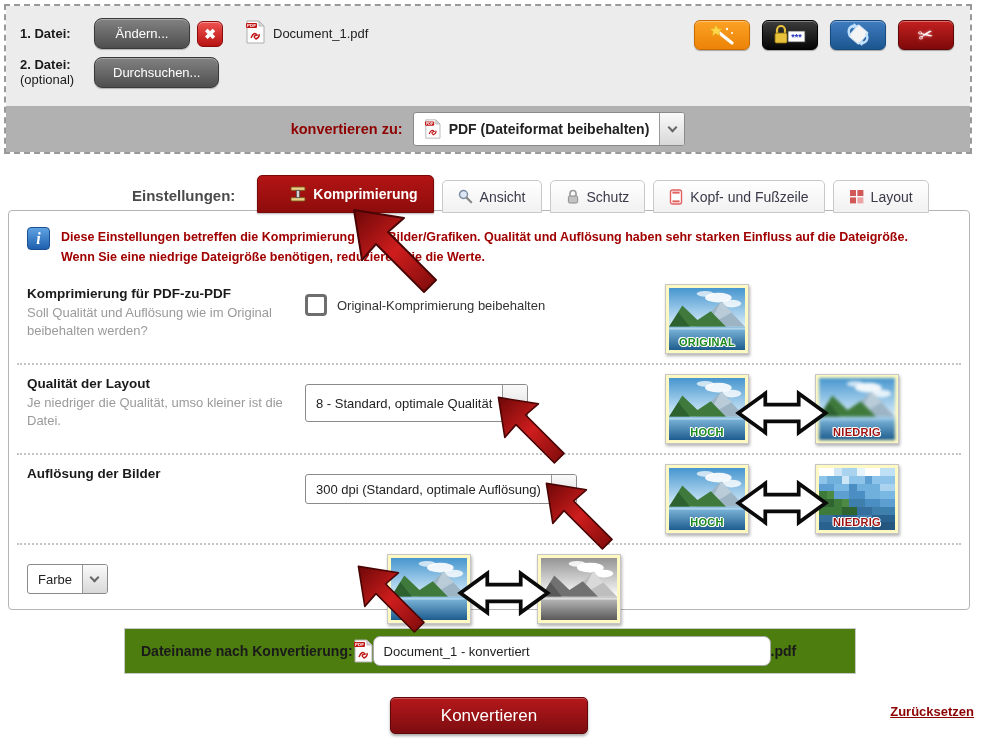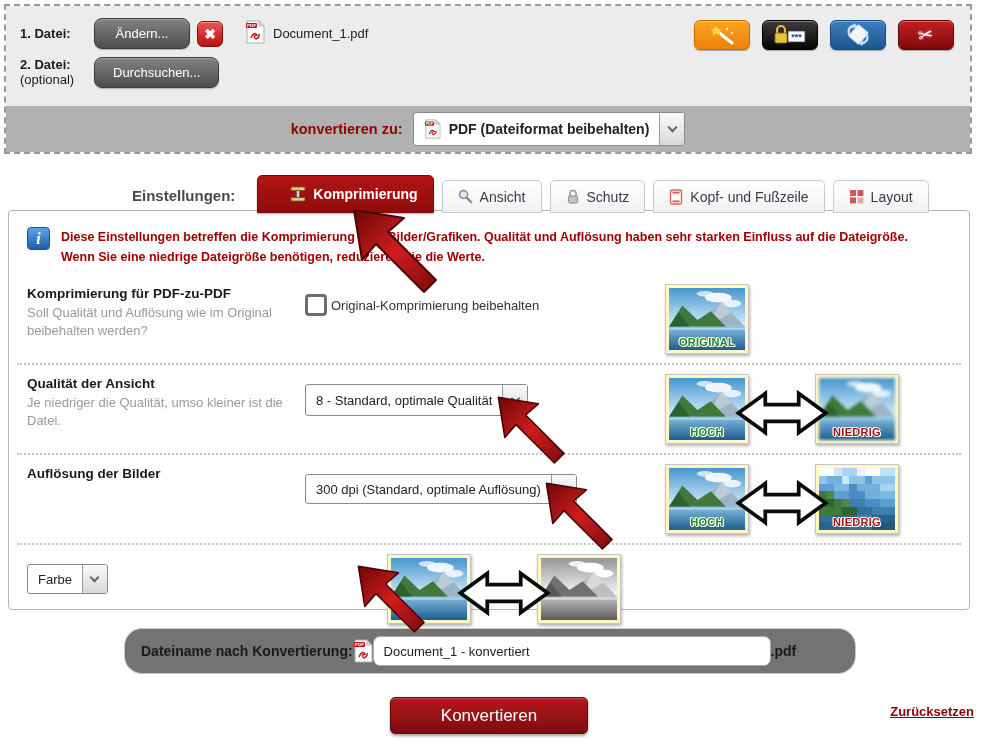--- a/index.html
+++ b/index.html
@@ -63,21 +63,21 @@
     font-family:"Liberation Serif", serif; font-weight:bold; font-style:italic;
     font-size:16px; text-align:center; line-height:22px; }
   .info-text { color:#a00000; font-size:12.5px; font-weight:bold; line-height:1.6; }
   .sep { border-top:2px dotted #c4c4c4; margin:0 8px; }
   .sec { display:flex; padding:9px 0 9px 18px; align-items:flex-start; }
   .sec .lcol { width:278px; padding-top:2px; }
   .sec .mcol { width:360px; padding-top:10px; }
   .sec .rcol { flex:1; display:flex; align-items:center; }
   .sec-title { font-size:13.5px; font-weight:bold; color:#1a1a1a; margin-bottom:3px; }
   .sec-desc { font-size:13px; color:#9a9a9a; line-height:1.35; }
-  .chk-row { display:flex; align-items:center; gap:4px; }
+  .chk-row { display:flex; align-items:center; gap:10px; }
   .chkbox { width:22px; height:22px; border:3px solid #6e6e6e; border-radius:4px; background:#fff; cursor:pointer; }
   .chk-label { font-size:13px; color:#333; }
 
   
   .thumb { width:84px; height:70px; background:#fef9c3; border:1px solid #c6c6c6; padding:3px;
     box-shadow:1px 2px 3px rgba(0,0,0,.3); position:relative; flex:none; }
   .thumb svg.scene { width:100%; height:100%; display:block; }
   .thumb.blur svg.scene { filter:blur(1.4px); }
   .thumb.gray svg.scene { filter:grayscale(1) brightness(1.08); }
   .thumb .lab { position:absolute; left:0; right:0; bottom:5px; text-align:center;
@@ -85,21 +85,21 @@
     text-shadow:-1px 0 #fff, 1px 0 #fff, 0 -1px #fff, 0 1px #fff, 1px 1px #fff, -1px -1px #fff; }
   .lab.green { color:#1d8a1d; }
   .lab.red { color:#9e1212; }
   .dbl-arrow { width:96px; height:52px; margin:8px -15px 0; z-index:2; position:relative; flex:none; }
 
   
   .note-arrow { position:absolute; z-index:50; pointer-events:none; }
 
   
   .fname-bar { position:absolute; left:124px; top:628px; width:732px; height:46px;
-    background:#737373; border:1px solid #c9c9c9; border-radius:18px; display:flex;
+    background:#4d7c0f; border:1px solid #c9c9c9; border-radius:0; display:flex;
     align-items:center; padding:0 8px 0 16px; }
   .fname-label { font-size:14px; font-weight:bold; color:#1a1a1a; }
   .fname-input { width:398px; height:30px; border:1px solid #a8a8a8; border-radius:7px;
     padding:0 10px; font-size:13px; color:#222; font-family:"Liberation Sans", sans-serif; }
   .fname-ext { font-size:14px; font-weight:bold; color:#1a1a1a; }
 
   
   .convert-btn { position:absolute; left:390px; top:697px; width:198px; height:37px;
     background:linear-gradient(#b5181b,#7c0d10); border:1px solid #5f0709; border-radius:5px;
     color:#fff; font-size:17px; text-align:center; line-height:35px; cursor:pointer;
@@ -335,25 +335,25 @@
             <use href="#landscape"></use>
           </svg>
         <div class="lab green">ORIGINAL</div>
       </div>
     </div>
   </div>
   <div class="sep"></div>
 
   <div class="sec">
     <div class="lcol">
-      <div class="sec-title">Qualität der Ansicht</div>
+      <div class="sec-title">Qualität der Layout</div>
       <div class="sec-desc">Je niedriger die Qualität, umso kleiner ist die Datei.</div>
     </div>
     <div class="mcol">
-      <div class="sel" style="height:32px; display:inline-flex;">
+      <div class="sel" style="height:38px; display:inline-flex;">
         <span class="sel-text">8 - Standard, optimale Qualität</span>
         <span class="chev-box">
             <span class="chev"></span>
           </span>
       </div>
     </div>
     <div class="rcol">
       <div class="thumb">
         <svg class="scene" viewBox="0 0 80 64" preserveAspectRatio="none">
             <use href="#landscape"></use>

